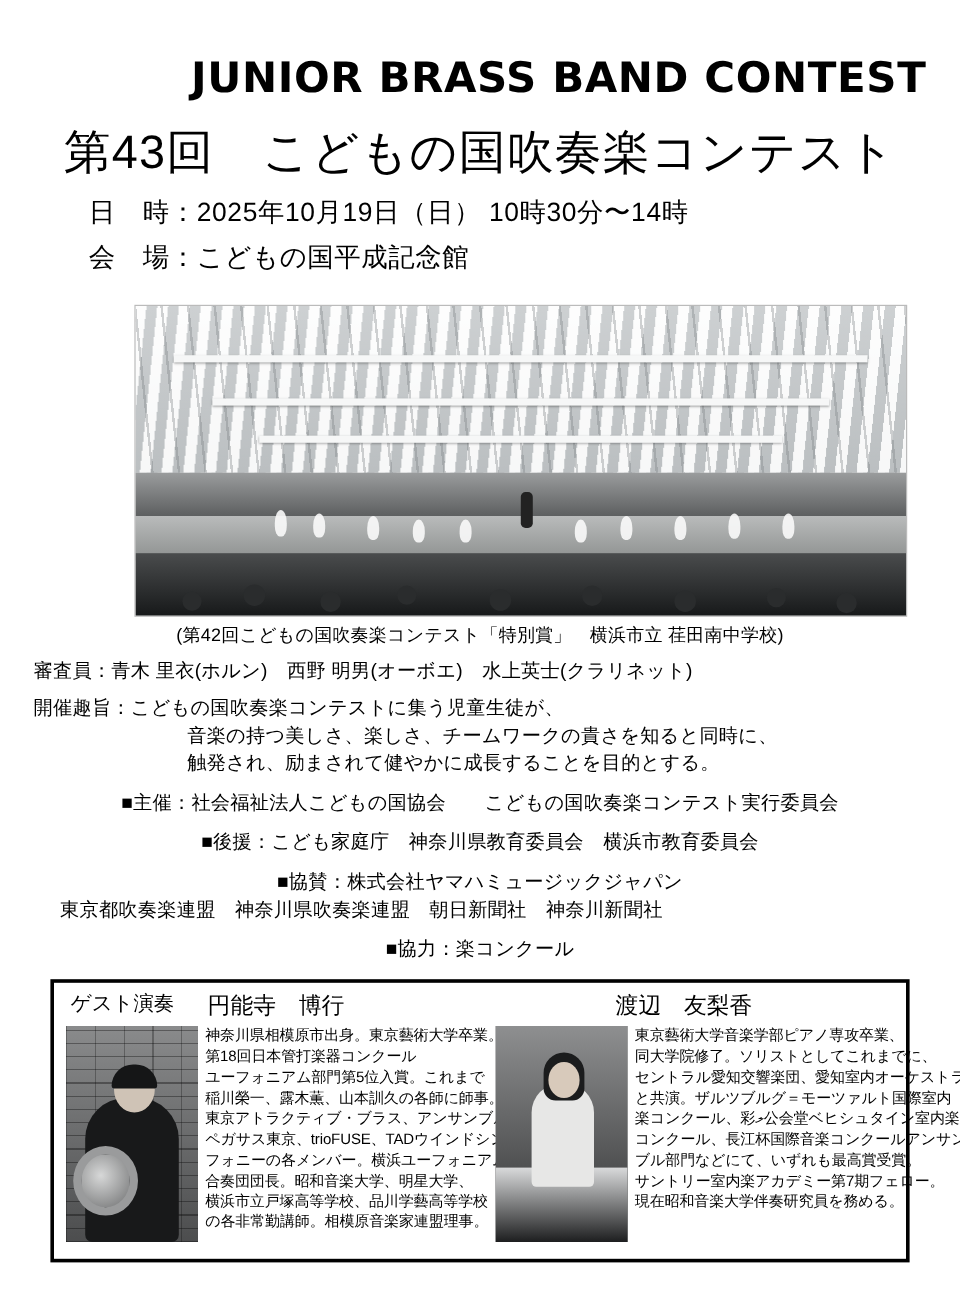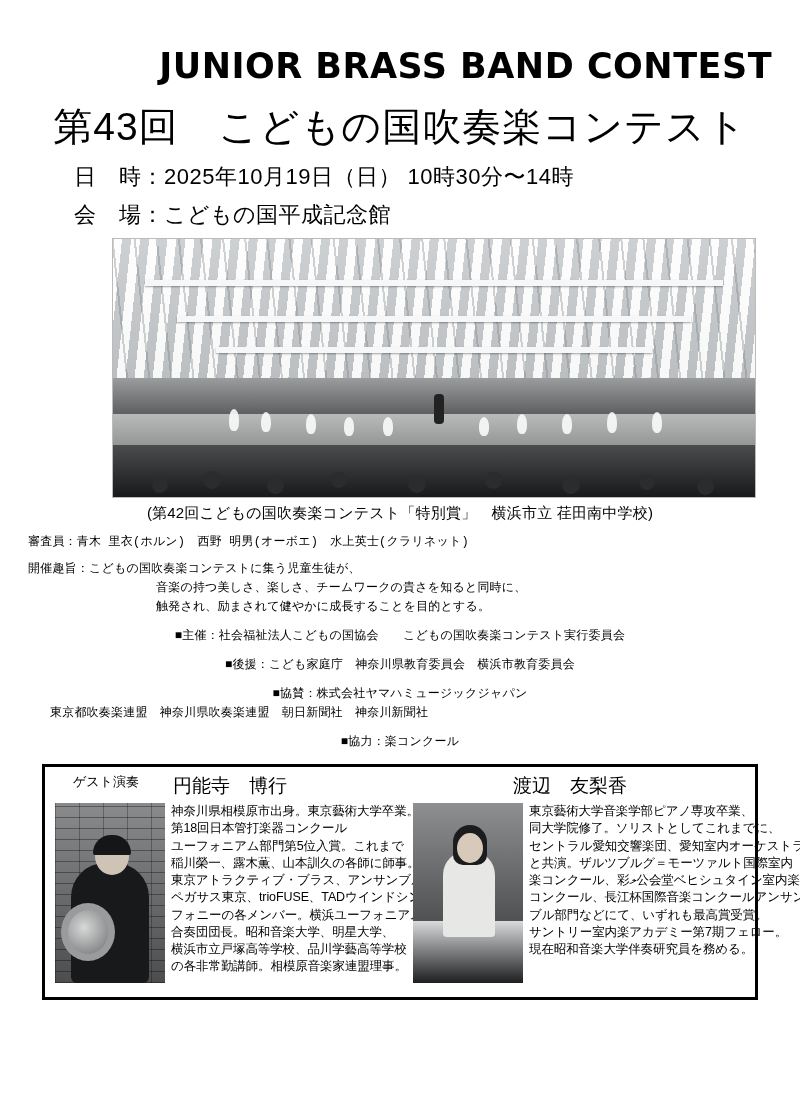--- a/index.html
+++ b/index.html
@@ -34,21 +34,21 @@
   }
 
   .info-line {
     font-size: 22px;
     margin: 8px 0 0 46px;
     letter-spacing: 0.5px;
   }
 
   
   .photo-wrap {
-    margin: 8px auto 0 auto;
+    margin: 24px auto 0 auto;
     width: 576px;
   }
   .photo {
     width: 644px;
     height: 260px;
     position: relative;
     overflow: hidden;
     background: linear-gradient(180deg,#e9eaea 0%, #d7d9d9 38%, #9d9fa0 55%, #6b6d6e 74%, #3e4041 100%);
     border: 1px solid #bbb;
   }
@@ -101,41 +101,40 @@
 
   .caption {
     text-align:center;
     font-size:15px;
     margin-top:6px;
     letter-spacing:0.2px;
   }
 
   
   .row {
-    font-size: 12px;
+    font-size: 16px;
     margin-top: 10px;
     letter-spacing: 0.2px;
-    font-family: Liberation Mono, monospace;
   }
   .row.indent { margin-left: 128px; margin-top: 2px; }
   .row.sq { margin-top: 12px; text-align: center; }
   .row.sub { margin-left: 22px; margin-top: 2px; }
 
   
   .guest-box {
     margin: 14px auto 0 auto;
     width: 716px;
     height: 236px;
     border: 3px solid #000;
     padding: 8px 10px;
     position: relative;
   }
   .guest-label {
-    font-size: 13px;
-    position:absolute; left:28px; top:6px;
+    font-size: 17px;
+    position:absolute; left:14px; top:6px;
   }
   .guest-name-1 {
     font-size: 19px;
     position:absolute; left:128px; top:6px;
   }
   .guest-name-2 {
     font-size: 19px;
     position:absolute; left:468px; top:6px;
   }
   .guest-cols {

